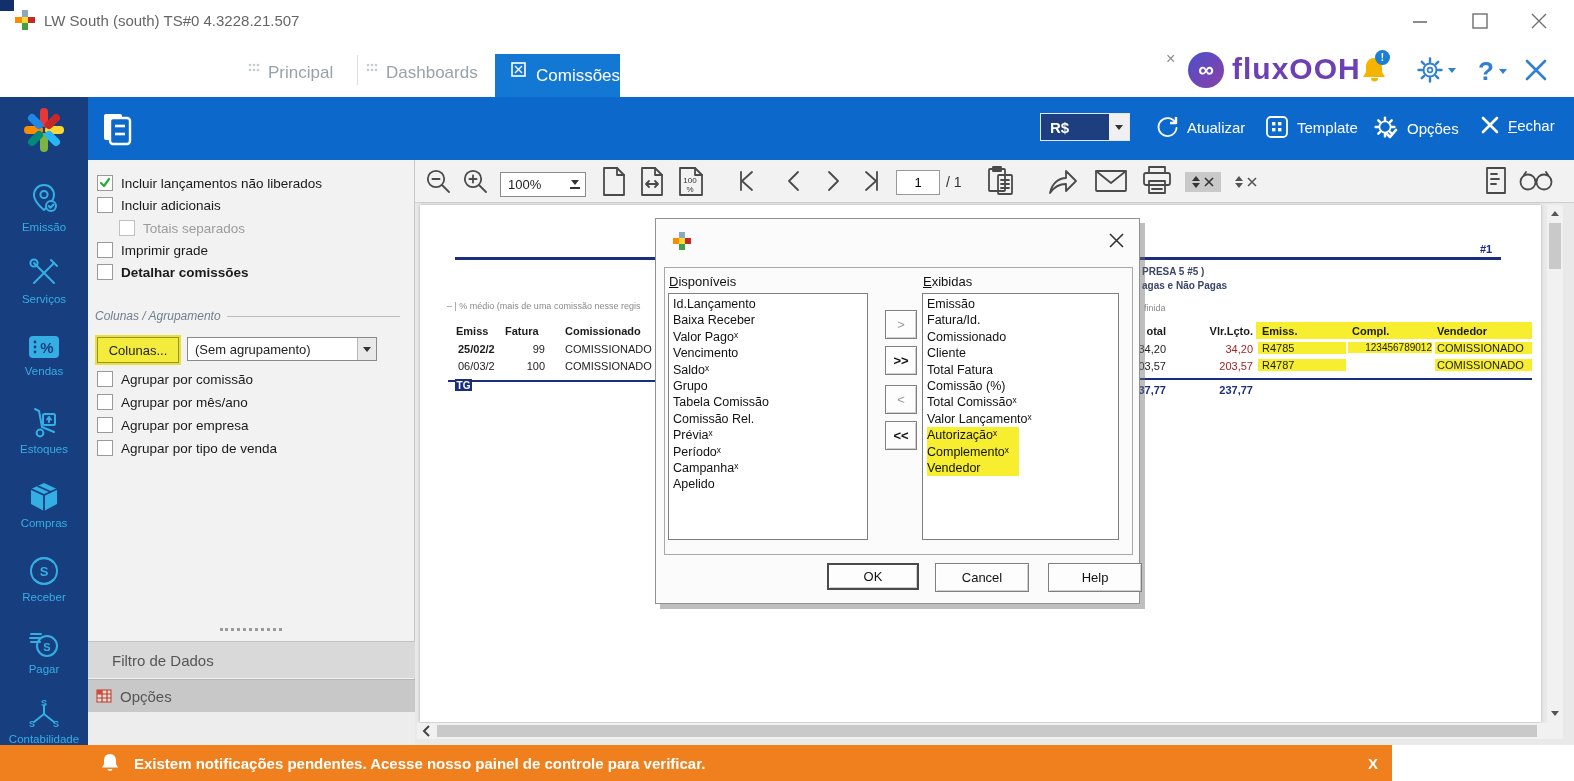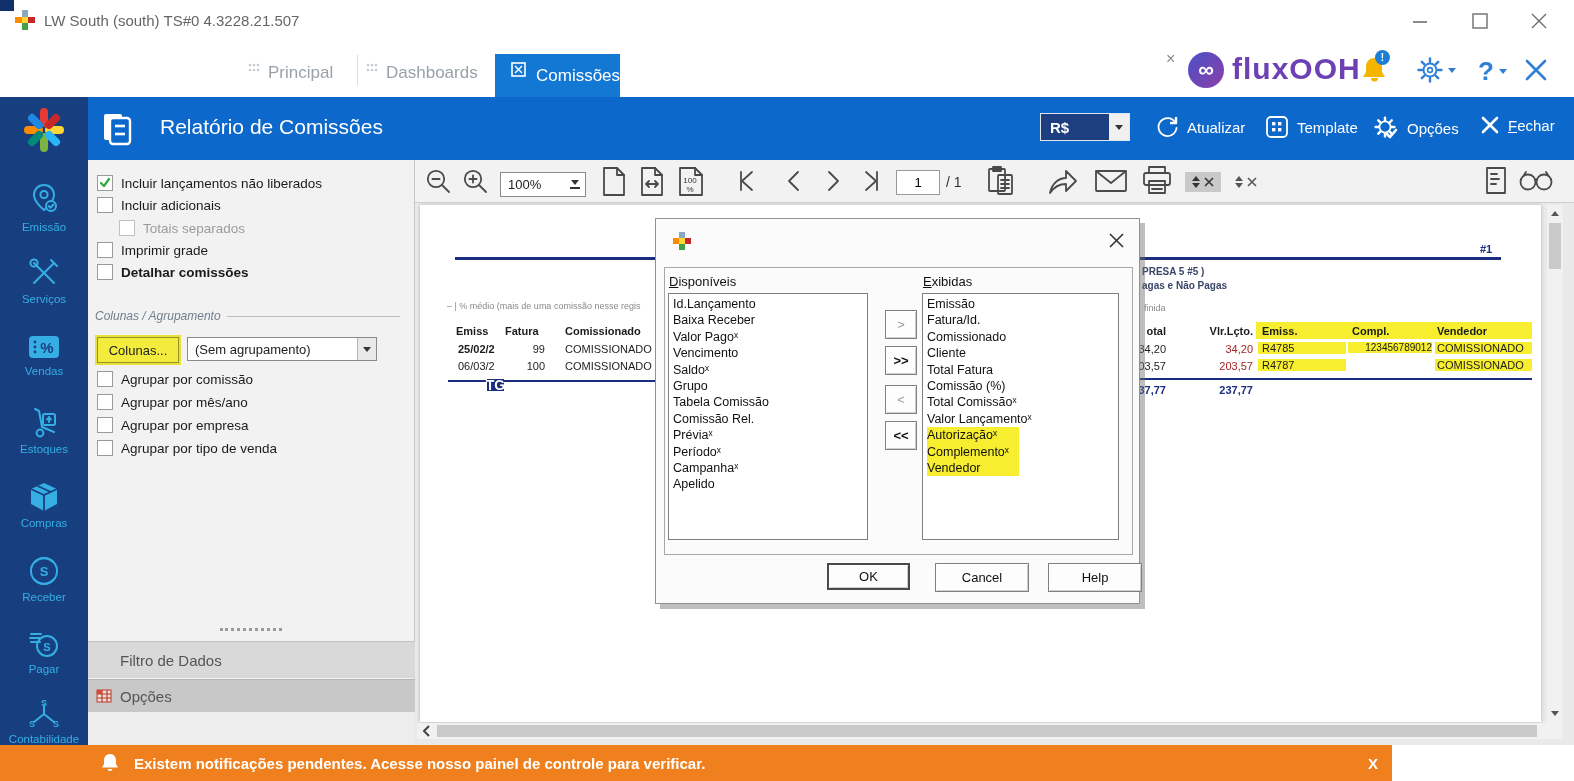--- a/index.html
+++ b/index.html
@@ -31,42 +31,42 @@
   .bold{font-weight:bold;}
   .grp-label{font-style:italic;font-size:12px;color:#6f7f8d;background:#f2f2f2;padding-right:6px;}
   .grp-line{height:1px;background:#b9bfc5;}
   .btn-col{background:#f4ec3d;border:1px solid #98922c;box-shadow:0 0 0 2px #e7e13a;
            font-size:13px;color:#222;display:flex;align-items:center;justify-content:center;}
   .combo{background:#fff;border:1px solid #8a8a8a;display:flex;align-items:center;font-size:13px;color:#222;}
   .combo .arrow{margin-left:auto;width:18px;align-self:stretch;background:#e9e9e9;
                 border-left:1px solid #b5b5b5;display:flex;align-items:center;justify-content:center;}
   .tri-dn{width:0;height:0;border-left:4px solid transparent;border-right:4px solid transparent;border-top:5px solid #333;}
   .tri-up{width:0;height:0;border-left:4px solid transparent;border-right:4px solid transparent;border-bottom:5px solid #555;}
-  .sect{display:flex;align-items:center;gap:8px;font-size:15px;color:#555;padding-left:32px;}
+  .sect{display:flex;align-items:center;gap:8px;font-size:15px;color:#555;padding-left:24px;}
   
   .toolbar{background:#f2f2f2;border-bottom:1px solid #cfcfcf;}
   .tb-combo{background:#fff;border:1px solid #8a8a8a;display:flex;align-items:center;
             font-size:13px;color:#222;padding-left:7px;}
   .page-input{border:1px solid #9a9a9a;background:#fff;font-size:13px;text-align:center;
               font-family:"Liberation Sans",sans-serif;}
   .pagearea{background:#e9e9e9;}
   .page{background:#fff;box-shadow:0 0 3px rgba(0,0,0,.25);}
   .scroll{background:#f1f1f1;}
   .thumb{background:#c9c9c9;}
   
   .rpt{font-weight:bold;font-size:11px;color:#1c1c1c;white-space:nowrap;}
   .rline{background:#1b2d7e;}
   .navy{color:#1b2d7e;}
   .red{color:#a32525;}
   .r{text-align:right;}
   .hl{background:#f6ee2f;}
   .smallnote{font-size:9px;color:#8a8a8a;white-space:nowrap;}
   .fragment{font-weight:bold;font-size:10px;color:#3a4668;white-space:nowrap;}
-  .tg{background:#1b2d7e;color:#fff;font-size:14px;font-weight:bold;
-      display:flex;align-items:center;justify-content:center;margin-left:32px;}
+  .tg{background:#1b2d7e;color:#fff;font-size:10px;font-weight:bold;
+      display:flex;align-items:center;justify-content:center;}
   
   .dialog{background:#fbfbfb;border:1px solid #919191;box-shadow:5px 5px 0 rgba(110,110,110,.45);}
   .dlg-panel{border:1px solid #a8a8a8;}
   .dlg-label{font-size:13px;color:#111;}
   .listbox{background:#fff;border:1px solid #7f7f7f;font-size:12.5px;color:#111;
            line-height:16.4px;padding:2px 0 0 4px;overflow:hidden;}
   .listbox .hl{display:inline-block;min-width:92px;}
   .btn3d{background:#fdfdfd;border:1px solid #7f7f7f;
          box-shadow:inset 1px 1px 0 #ffffff,inset -1px -1px 0 #cfcfcf;
          display:flex;align-items:center;justify-content:center;font-size:13px;color:#111;}
@@ -195,21 +195,20 @@
 
   <div class="abs hdr" style="left:88px;top:97px;width:1486px;height:63px"></div>
   <div class="abs" style="left:100px;top:110px">
     <svg width="36" height="38" viewBox="0 0 36 38">
       <rect x="4" y="4" width="18" height="26" rx="2" fill="#fff"></rect>
       <rect x="10" y="8" width="20" height="26" rx="3" fill="#0d68cc" stroke="#fff" stroke-width="2.4"></rect>
       <line x1="15" y1="16" x2="25" y2="16" stroke="#fff" stroke-width="2.6"></line>
       <line x1="15" y1="24" x2="25" y2="24" stroke="#fff" stroke-width="2.6"></line>
     </svg>
   </div>
-  <div class="abs hdr-title" style="left:160px;top:115px">Relatório de Comissões</div>
 
   <div class="abs" style="left:1040px;top:113px;width:90px;height:28px;display:flex;border:1px solid #dfe6ee;box-sizing:border-box">
     <div style="flex:1;background:#1d3f7f;color:#fff;font-weight:bold;font-size:15px;display:flex;align-items:center;padding-left:9px">R$</div>
     <div style="width:20px;background:#f0f0f0;display:flex;align-items:center;justify-content:center">
       <span class="tri-dn"></span>
     </div>
   </div>
   <div class="abs hbtn" style="left:1155px;top:115px">
     <span>
       <svg width="24" height="24" viewBox="0 0 24 24">
@@ -668,21 +667,21 @@
       <div>Cliente</div>
       <div>Total Fatura</div>
       <div>Comissão (%)</div>
       <div>Total Comissãoˣ</div>
       <div>Valor Lançamentoˣ</div>
       <div><span class="hl">Autorizaçãoˣ</span></div>
       <div><span class="hl">Complementoˣ</span></div>
       <div><span class="hl">Vendedor</span></div>
     </div>
 
-    <div class="abs btn3d default" style="left:171px;top:344px;width:83px;height:27px;box-sizing:border-box">OK</div>
+    <div class="abs btn3d default" style="left:171px;top:344px;width:92px;height:27px;box-sizing:border-box">OK</div>
     <div class="abs btn3d" style="left:279px;top:344px;width:92px;height:27px">Cancel</div>
     <div class="abs btn3d" style="left:392px;top:344px;width:92px;height:27px">Help</div>
   </div>
 
   <div class="abs notif" style="left:0;top:745px;width:1392px;height:36px">
     <span style="margin-left:100px">
       <svg width="20" height="22" viewBox="0 0 20 22">
         <path d="M10 2 c-3.6 0 -6 2.8 -6 6.5 v3.5 l-2 3.5 h16 l-2 -3.5 v-3.5 c0 -3.7 -2.4 -6.5 -6 -6.5 z" fill="#fff"></path>
         <path d="M7.5 17 a2.6 2.6 0 0 0 5 0" fill="#fff"></path>
       </svg>

